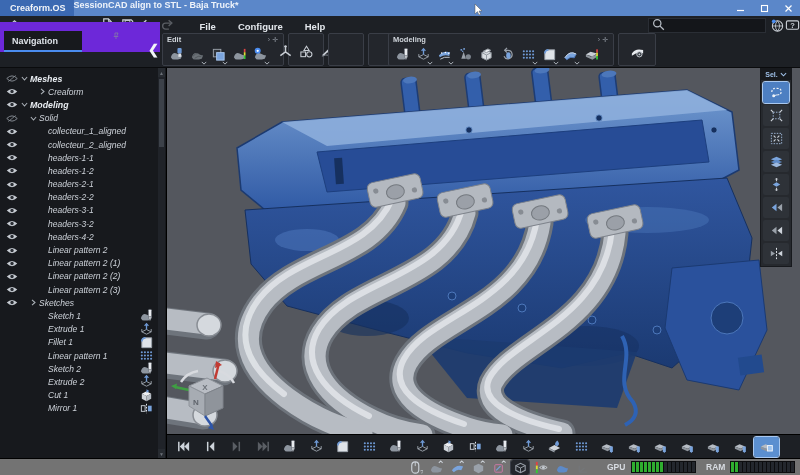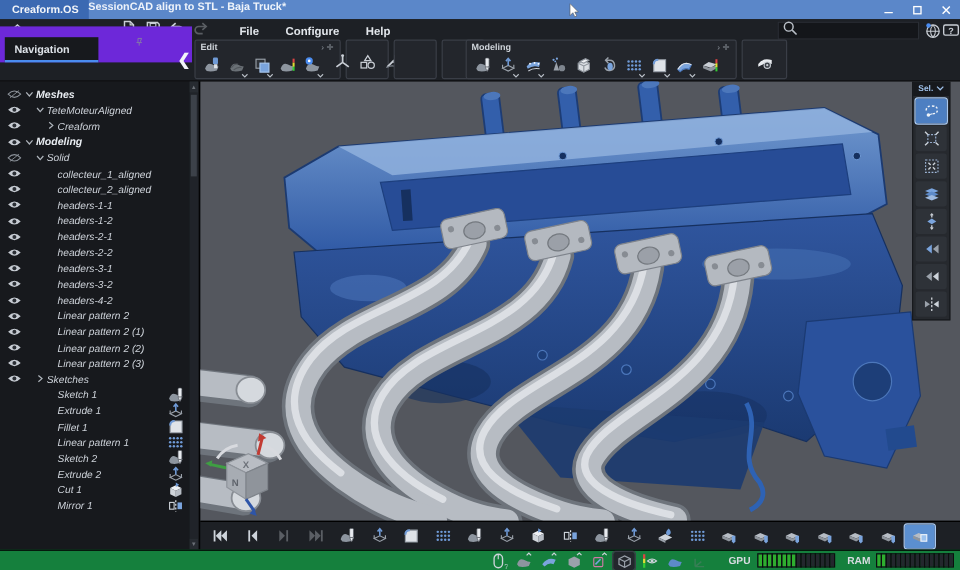--- a/index.html
+++ b/index.html
@@ -58,21 +58,21 @@
   #viewport{position:absolute;left:167px;top:68px;width:633px;height:366px;background:#54575e;}
   
   #rightpanel{position:absolute;left:760px;top:68px;width:32px;background:#26292e;border:1px solid #17191d;box-sizing:border-box;}
   #rp-head{height:11px;background:#17191d;display:flex;align-items:center;justify-content:center;gap:2px;color:#9fc0e8;font-size:7px;font-weight:bold;}
   #rightpanel .tbtn{width:26px;height:21px;margin:2px auto;background:#2e3238;}
   #rightpanel .tbtn.sel{background:#4d7fc2;}
   
   #timelinebar{position:absolute;left:167px;top:434px;width:633px;height:24px;background:#1d2025;border-top:1px solid #000;box-sizing:border-box;display:flex;align-items:center;padding-left:4px;gap:1.5px;}
   #timelinebar .tbtn{width:25px;height:20px;}
   
-  #statusbar{position:absolute;left:0;top:458px;width:800px;height:17px;background:#15803d;border-top:1px solid #000;box-sizing:border-box;}
+  #statusbar{position:absolute;left:0;top:458px;width:800px;height:17px;background:#737373;border-top:1px solid #000;box-sizing:border-box;}
   #statusicons{position:absolute;left:406px;top:0;height:16px;display:flex;align-items:center;gap:3px;}
   #statusicons .tbtn{width:18px;height:15px;}
   #statusicons .tbtn.boxed{background:#23262c;outline:1px solid #3a3e47;}
   .meterlabel{position:absolute;top:3px;color:#d8dce2;font-size:8.5px;font-weight:bold;}
   .meter{position:absolute;top:3px;height:10px;display:flex;gap:1px;}
   .meter i{width:3px;height:10px;background:#23272d;outline:1px solid #0c0d0f;}
   .meter i.on{background:#2fae2f;}
 </style>
 </head>
 <body>
@@ -432,35 +432,20 @@
               <path d="M3 10 13 2" stroke="#8b9199"></path>
             </svg>
           </span>
           <span style="width:0px"></span>
           <span class="chevslot">
             <svg width="9" height="9" viewBox="0 0 12 12">
               <path d="M2.5 4l3.5 4 3.5-4" fill="none" stroke="#aeb4bb" stroke-width="1.4"></path>
             </svg>
           </span>
           <span class="lbl b">Meshes</span>
-        </div>
-        <div class="trow">
-          <span class="eye">
-            <svg width="12" height="9" viewBox="0 0 16 12">
-              <path d="M1 6q7-7 14 0-7 7-14 0z" fill="#c6cbd2"></path>
-              <circle cx="8" cy="6" r="2.2" fill="#2a2e34"></circle>
-            </svg>
-          </span>
-          <span style="width:9px"></span>
-          <span class="chevslot">
-            <svg width="9" height="9" viewBox="0 0 12 12">
-              <path d="M2.5 4l3.5 4 3.5-4" fill="none" stroke="#aeb4bb" stroke-width="1.4"></path>
-            </svg>
-          </span>
-          <span class="lbl">TeteMoteurAligned</span>
         </div>
         <div class="trow">
           <span class="eye">
             <svg width="12" height="9" viewBox="0 0 16 12">
               <path d="M1 6q7-7 14 0-7 7-14 0z" fill="#c6cbd2"></path>
               <circle cx="8" cy="6" r="2.2" fill="#2a2e34"></circle>
             </svg>
           </span>
           <span style="width:18px"></span>
           <span class="chevslot">

